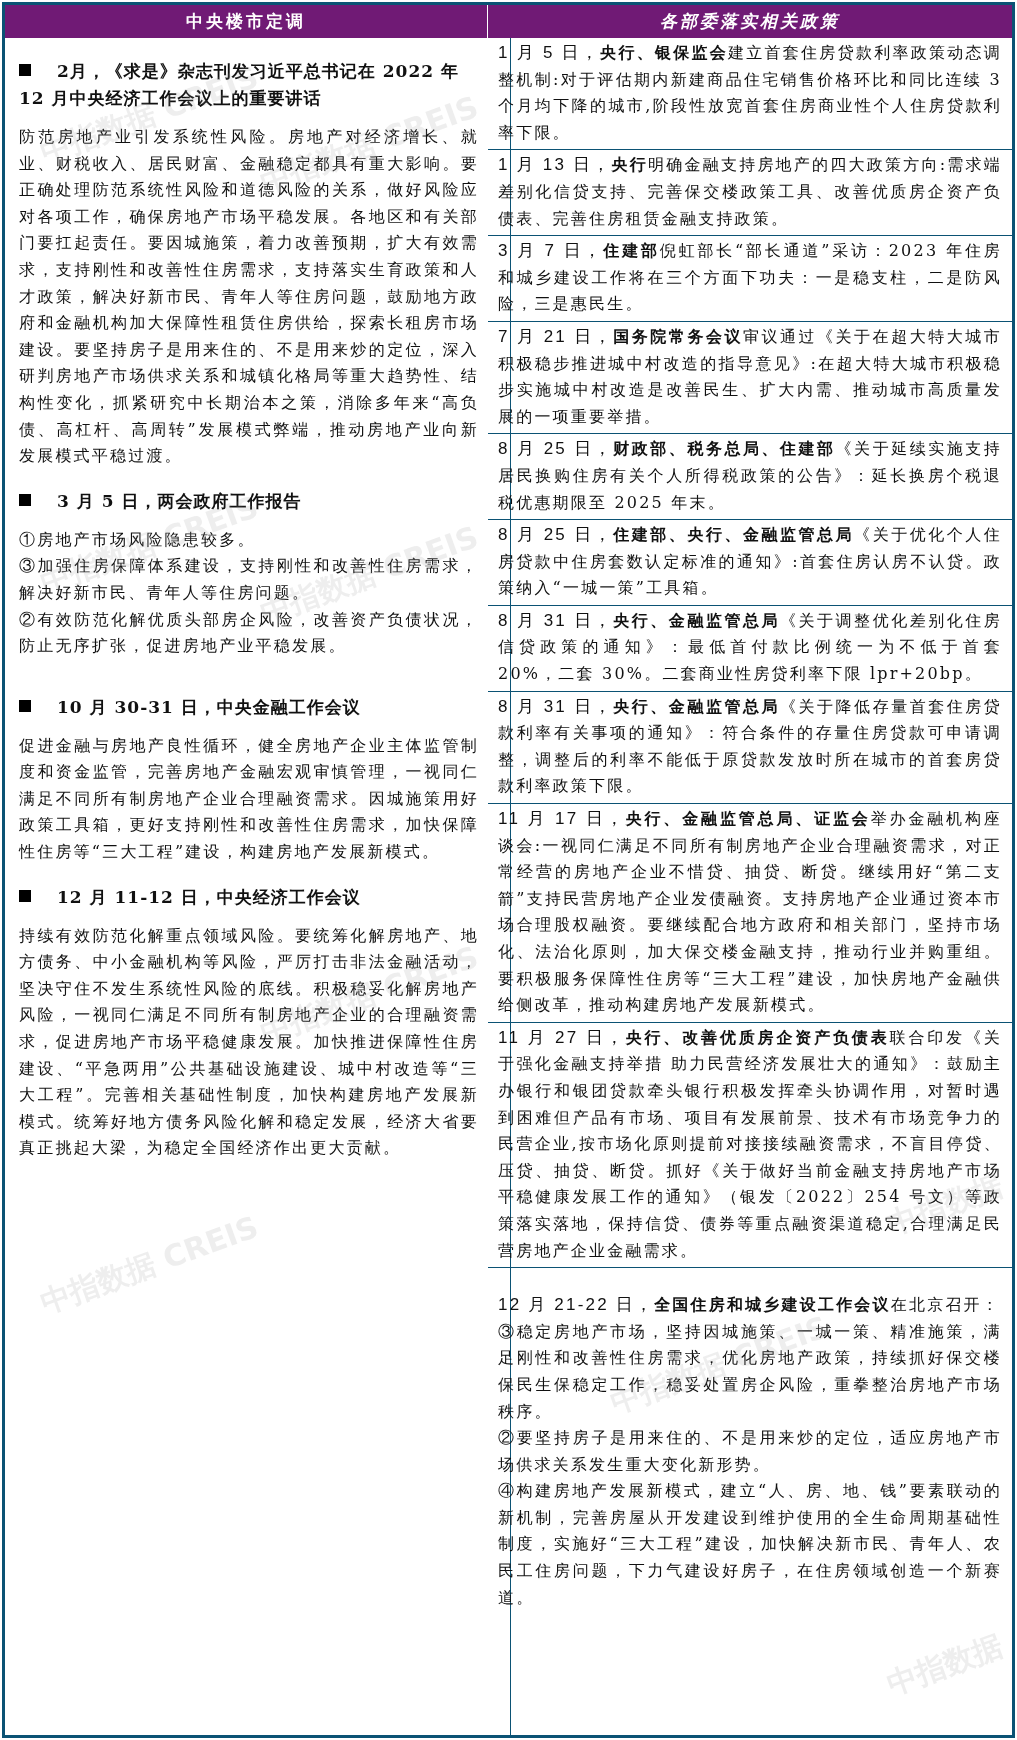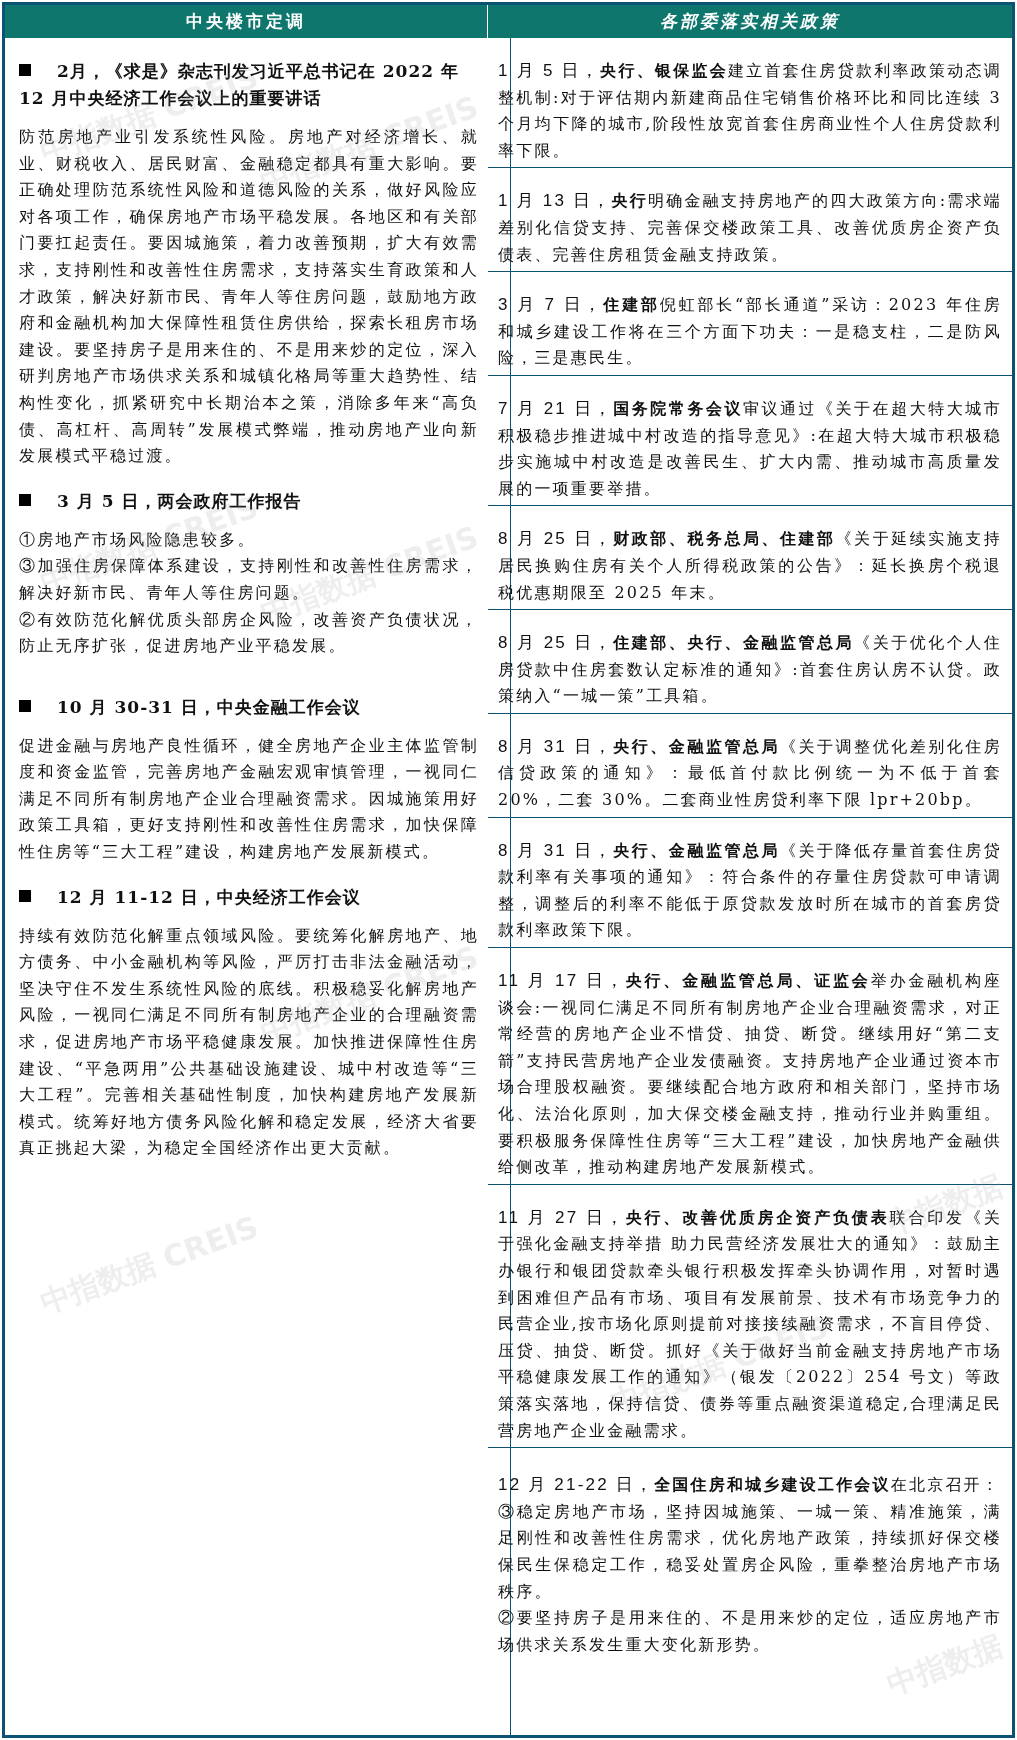--- a/index.html
+++ b/index.html
@@ -7,21 +7,21 @@
     width: 1017px; height: 1740px; position: relative; overflow: hidden;
     font-family: "DejaVu Serif", "Liberation Serif", serif;
     color: #111;
   }
   .frame {
     position: absolute; left: 2px; top: 2px; width: 1013px; height: 1736px;
     box-sizing: border-box; border: 3px solid #0b5274; background: #fff;
   }
   .header {
     position: absolute; left: 0; top: 0; width: 100%; height: 33px;
-    background: #0f766e; display: flex;
+    background: #701a75; display: flex;
   }
   .header .hcell {
     color: #fff; font-size: 17px; font-weight: bold; letter-spacing: 3px;
     display: flex; align-items: center; justify-content: center; height: 33px;
   }
   .header .hcell.left { width: 483px; border-right: 1px solid #fff; box-sizing: border-box; }
   .header .hcell.right { flex: 1; font-style: italic; }
   .col-left {
     position: absolute; left: 0; top: 33px; width: 506px; bottom: 0;
     border-right: 1.5px solid #0b5274; box-sizing: border-box;
@@ -33,21 +33,21 @@
   }
   .sec-title {
     font-size: 17px; font-weight: bold; line-height: 27px;
     margin: 10px 0 12px 0; letter-spacing: 1px;
   }
   .sec-title .bullet { display: inline-block; width: 12px; height: 12px; background: #000; margin-right: 26px; vertical-align: 1px; }
   .para { font-size: 16px; line-height: 26.6px; letter-spacing: 2.2px; text-align: justify; margin: 0; }
   .para b { font-weight: normal; }
   .gap { height: 8px; }
   .r-item {
-    border-bottom: 1.5px solid #0b5274; padding: 20px 10px 3px 10px;
+    border-bottom: 1.5px solid #0b5274; padding: 2px 10px 3px 10px;
     font-size: 16px; line-height: 26.6px; letter-spacing: 2.2px; text-align: justify;
   }
   .r-item .date { font-family: "Liberation Sans", sans-serif; font-size: 17px; }
   .r-item b { font-weight: bold; }
   .r-last { border-bottom: none; padding-top: 24px; }
   .wm {
     position: absolute; color: rgba(150,150,150,0.16); font-family: "DejaVu Sans", sans-serif;
     font-size: 30px; font-weight: bold; transform: rotate(-20deg); pointer-events: none; white-space: nowrap;
   }
 </style>
@@ -94,20 +94,21 @@
     <div class="r-item"><span class="date">8 月 25 日，</span><b>财政部、税务总局、住建部</b><span>《关于延续实施支持居民换购住房有关个人所得税政策的公告》：延长换房个税退税优惠期限至 2025 年末。</span></div>
     <div class="r-item"><span class="date">8 月 25 日，</span><b>住建部、央行、金融监管总局</b><span>《关于优化个人住房贷款中住房套数认定标准的通知》:首套住房认房不认贷。政策纳入“一城一策”工具箱。</span></div>
     <div class="r-item"><span class="date">8 月 31 日，</span><b>央行、金融监管总局</b><span>《关于调整优化差别化住房信贷政策的通知》：最低首付款比例统一为不低于首套 20%，二套 30%。二套商业性房贷利率下限 lpr+20bp。</span></div>
     <div class="r-item"><span class="date">8 月 31 日，</span><b>央行、金融监管总局</b><span>《关于降低存量首套住房贷款利率有关事项的通知》：符合条件的存量住房贷款可申请调整，调整后的利率不能低于原贷款发放时所在城市的首套房贷款利率政策下限。</span></div>
     <div class="r-item"><span class="date">11 月 17 日，</span><b>央行、金融监管总局、证监会</b><span>举办金融机构座谈会:一视同仁满足不同所有制房地产企业合理融资需求，对正常经营的房地产企业不惜贷、抽贷、断贷。继续用好“第二支箭”支持民营房地产企业发债融资。支持房地产企业通过资本市场合理股权融资。要继续配合地方政府和相关部门，坚持市场化、法治化原则，加大保交楼金融支持，推动行业并购重组。要积极服务保障性住房等“三大工程”建设，加快房地产金融供给侧改革，推动构建房地产发展新模式。</span></div>
     <div class="r-item"><span class="date">11 月 27 日，</span><b>央行、改善优质房企资产负债表</b><span>联合印发《关于强化金融支持举措 助力民营经济发展壮大的通知》：鼓励主办银行和银团贷款牵头银行积极发挥牵头协调作用，对暂时遇到困难但产品有市场、项目有发展前景、技术有市场竞争力的民营企业,按市场化原则提前对接接续融资需求，不盲目停贷、压贷、抽贷、断贷。抓好《关于做好当前金融支持房地产市场平稳健康发展工作的通知》（银发〔2022〕254 号文）等政策落实落地，保持信贷、债券等重点融资渠道稳定,合理满足民营房地产企业金融需求。</span></div>
     <div class="r-item r-last">
       <span class="date">12 月 21-22 日，</span><b>全国住房和城乡建设工作会议</b><span>在北京召开：</span>
       <div>③稳定房地产市场，坚持因城施策、一城一策、精准施策，满足刚性和改善性住房需求，优化房地产政策，持续抓好保交楼保民生保稳定工作，稳妥处置房企风险，重拳整治房地产市场秩序。</div>
       <div>②要坚持房子是用来住的、不是用来炒的定位，适应房地产市场供求关系发生重大变化新形势。</div>
+      <div>④构建房地产发展新模式，建立“人、房、地、钱”要素联动的新机制，完善房屋从开发建设到维护使用的全生命周期基础性制度，实施好“三大工程”建设，加快解决新市民、青年人、农民工住房问题，下力气建设好房子，在住房领域创造一个新赛道。</div>
     </div>
   </div>
 
   <div class="wm" style="left:30px;top:90px"><span>中指数据</span> <span>CREIS</span></div>
   <div class="wm" style="left:250px;top:120px"><span>中指数据</span> <span>CREIS</span></div>
   <div class="wm" style="left:30px;top:520px"><span>中指数据</span> <span>CREIS</span></div>
   <div class="wm" style="left:250px;top:550px"><span>中指数据</span> <span>CREIS</span></div>
   <div class="wm" style="left:250px;top:970px"><span>中指数据</span> <span>CREIS</span></div>
   <div class="wm" style="left:30px;top:1240px"><span>中指数据</span> <span>CREIS</span></div>
   <div class="wm" style="left:600px;top:1340px"><span>中指数据</span> <span>CREIS</span></div>

